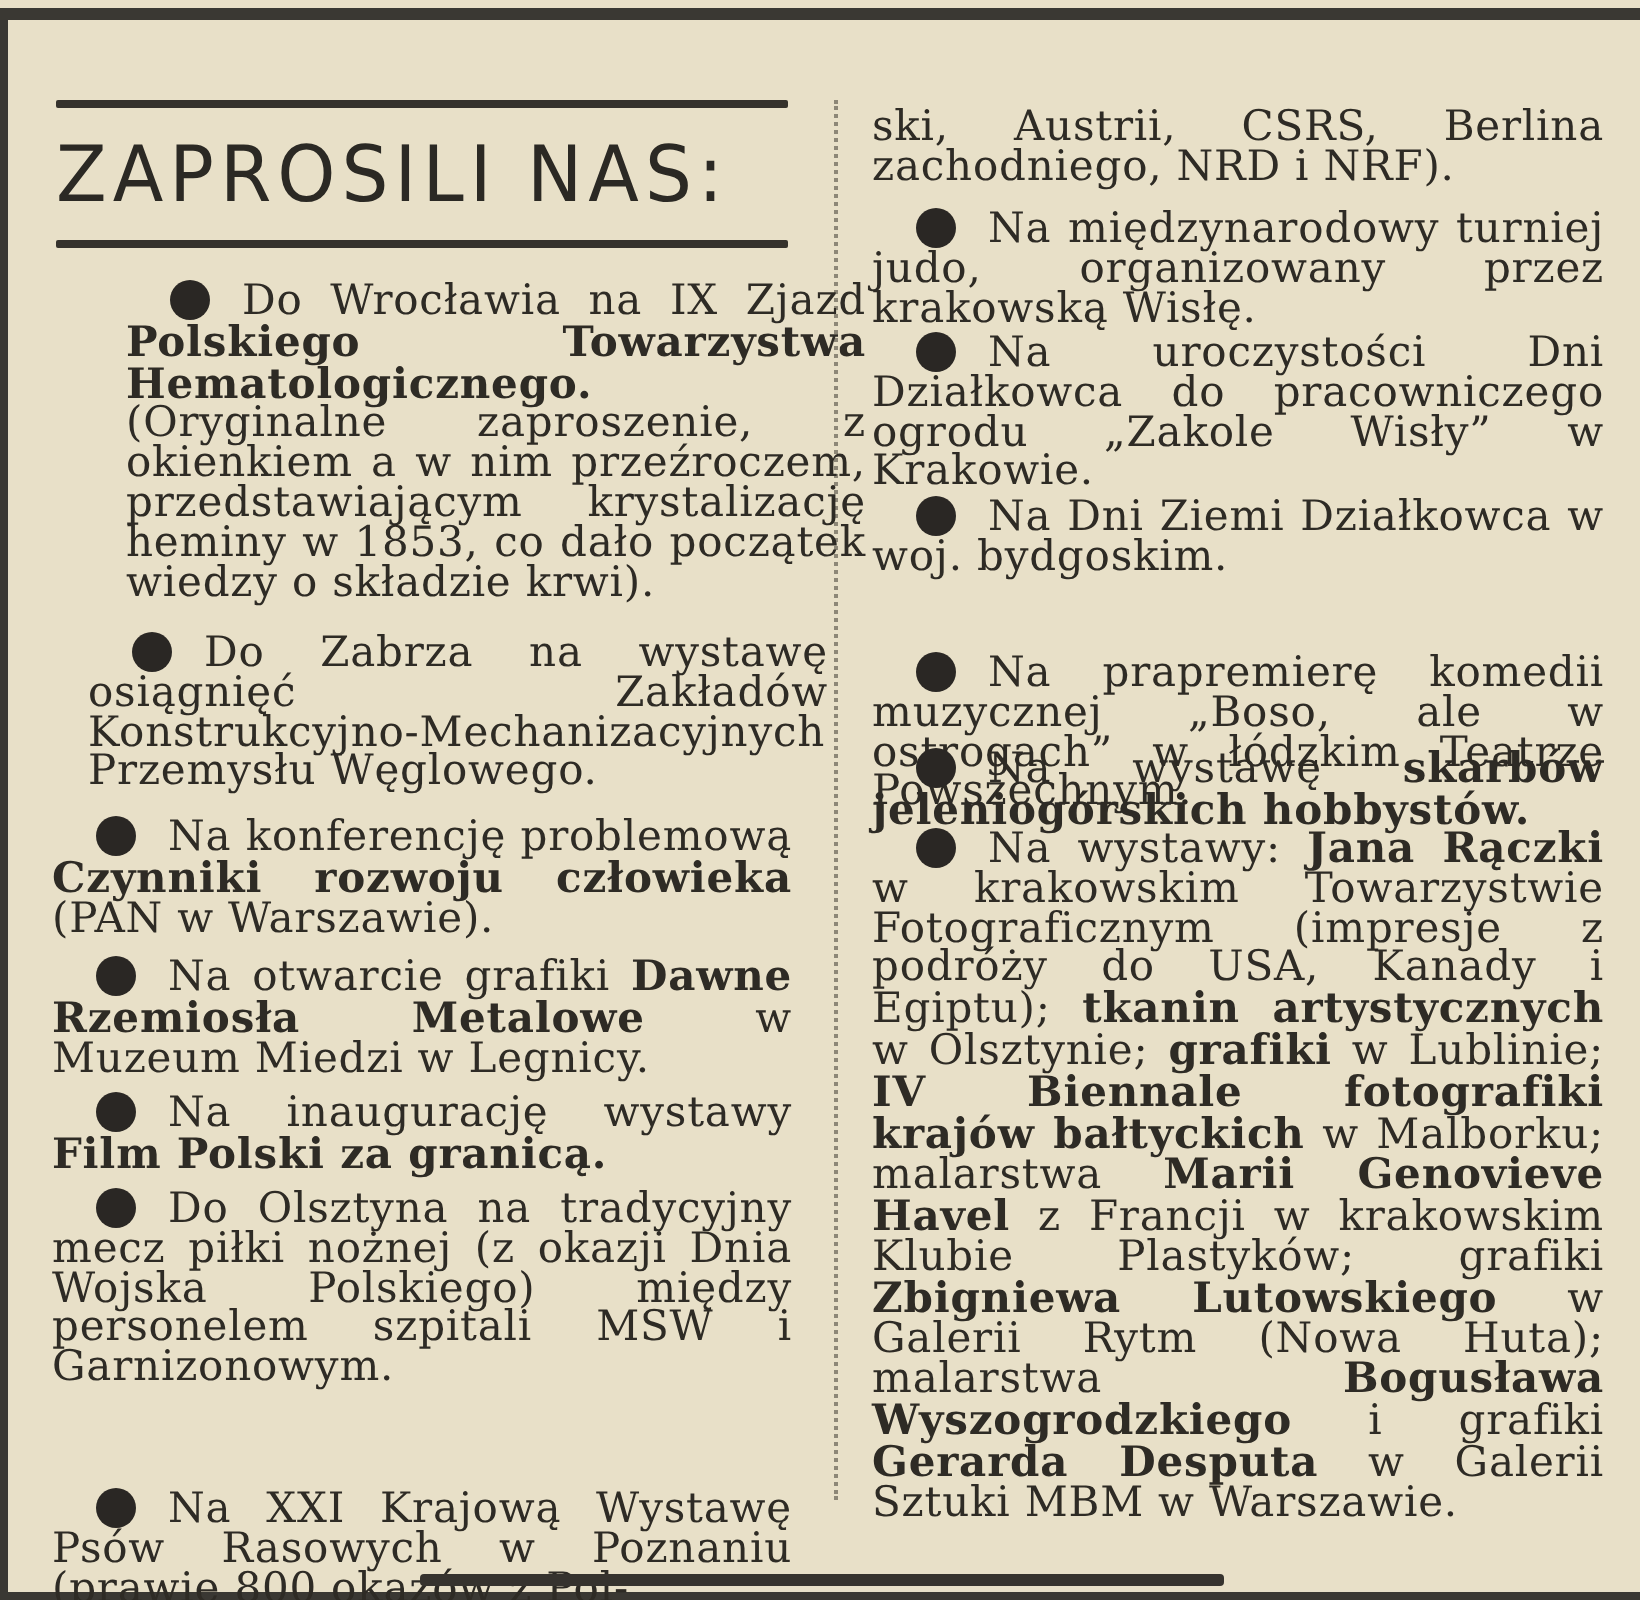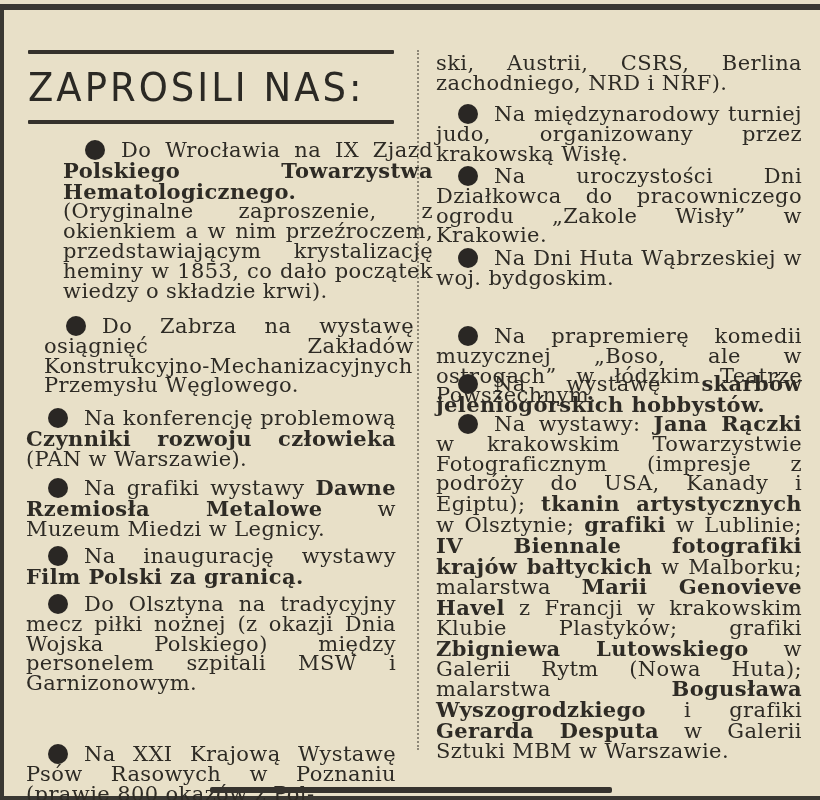--- a/index.html
+++ b/index.html
@@ -45,26 +45,26 @@
 <div class="frame-bottom"></div>
 <div class="col-sep"></div>
 
 <div class="rule rule-top"></div>
 <div class="headline">ZAPROSILI NAS:</div>
 <div class="rule rule-bot"></div>
 
 <div class="item" style="left:26px; top:140px; width:370px;margin-left:37px;"><span class="bullet"></span><span>Do Wrocławia na IX Zjazd </span><b>Polskiego Towarzystwa Hematologicznego.</b><span> (Oryginalne zaproszenie, z okienkiem a w nim przeźroczem, przedstawiającym krystalizację heminy w 1853, co dało początek wiedzy o składzie krwi).</span></div>
 <div class="item" style="left:8px; top:316px; width:370px;margin-left:36px;"><span class="bullet"></span><span>Do Zabrza na wystawę osiągnięć Zakładów Konstrukcyjno-Mechanizacyjnych Przemysłu Węglowego.</span></div>
 <div class="item" style="left:26px; top:408px; width:370px;"><span class="bullet"></span><span>Na konferencję problemową </span><b>Czynniki rozwoju człowieka</b><span> (PAN w Warszawie).</span></div>
-<div class="item" style="left:26px; top:478px; width:370px;"><span class="bullet"></span><span>Na grafiki wystawy </span><b>Dawne Rzemiosła Metalowe</b><span> w Muzeum Miedzi w Legnicy.</span></div>
+<div class="item" style="left:26px; top:478px; width:370px;"><span class="bullet"></span><span>Na otwarcie grafiki </span><b>Dawne Rzemiosła Metalowe</b><span> w Muzeum Miedzi w Legnicy.</span></div>
 <div class="item" style="left:26px; top:546px; width:370px;"><span class="bullet"></span><span>Na inaugurację wystawy </span><b>Film Polski za granicą.</b></div>
 <div class="item" style="left:26px; top:594px; width:370px;"><span class="bullet"></span><span>Do Olsztyna na tradycyjny mecz piłki nożnej (z okazji Dnia Wojska Polskiego) między personelem szpitali MSW i Garnizonowym.</span></div>
 <div class="item" style="left:26px; top:744px; width:370px;"><span class="bullet"></span><span>Na XXI Krajową Wystawę Psów Rasowych w Poznaniu (prawie 800 okazów z Pol-</span></div>
 
 <div class="item cont" style="left:436px; top:54px; width:366px;">ski, Austrii, CSRS, Berlina zachodniego, NRD i NRF).</div>
 <div class="item" style="left:436px; top:104px; width:366px;"><span class="bullet"></span><span>Na międzynarodowy turniej judo, organizowany przez krakowską Wisłę.</span></div>
 <div class="item" style="left:436px; top:166px; width:366px;"><span class="bullet"></span><span>Na uroczystości Dni Działkowca do pracowniczego ogrodu „Zakole Wisły” w Krakowie.</span></div>
-<div class="item" style="left:436px; top:248px; width:366px;"><span class="bullet"></span><span>Na Dni Huta Wąbrzeskiej w woj. bydgoskim.</span></div>
+<div class="item" style="left:436px; top:248px; width:366px;"><span class="bullet"></span><span>Na Dni Ziemi Działkowca w woj. bydgoskim.</span></div>
 <div class="item" style="left:436px; top:290px; width:366px;margin-top:36px;"><span class="bullet"></span><span>Na prapremierę komedii muzycznej „Boso, ale w ostrogach” w łódzkim Teatrze Powszechnym.</span></div>
 <div class="item" style="left:436px; top:374px; width:366px;"><span class="bullet"></span><span>Na wystawę </span><b>skarbów jeleniogórskich hobbystów.</b></div>
 <div class="item" style="left:436px; top:414px; width:366px;"><span class="bullet"></span><span>Na wystawy: </span><b>Jana Rączki</b><span> w krakowskim Towarzystwie Fotograficznym (impresje z podróży do USA, Kanady i Egiptu); </span><b>tkanin artystycznych</b><span> w Olsztynie; </span><b>grafiki</b><span> w Lublinie; </span><b>IV Biennale fotografiki krajów bałtyckich</b><span> w Malborku; malarstwa </span><b>Marii Genovieve Havel</b><span> z Francji w krakowskim Klubie Plastyków; grafiki </span><b>Zbigniewa Lutowskiego</b><span> w Galerii Rytm (Nowa Huta); malarstwa </span><b>Bogusława Wyszogrodzkiego</b><span> i grafiki </span><b>Gerarda Desputa</b><span> w Galerii Sztuki MBM w Warszawie.</span></div>
 
 <div class="bottom-rule"></div>
 
 </body></html>

